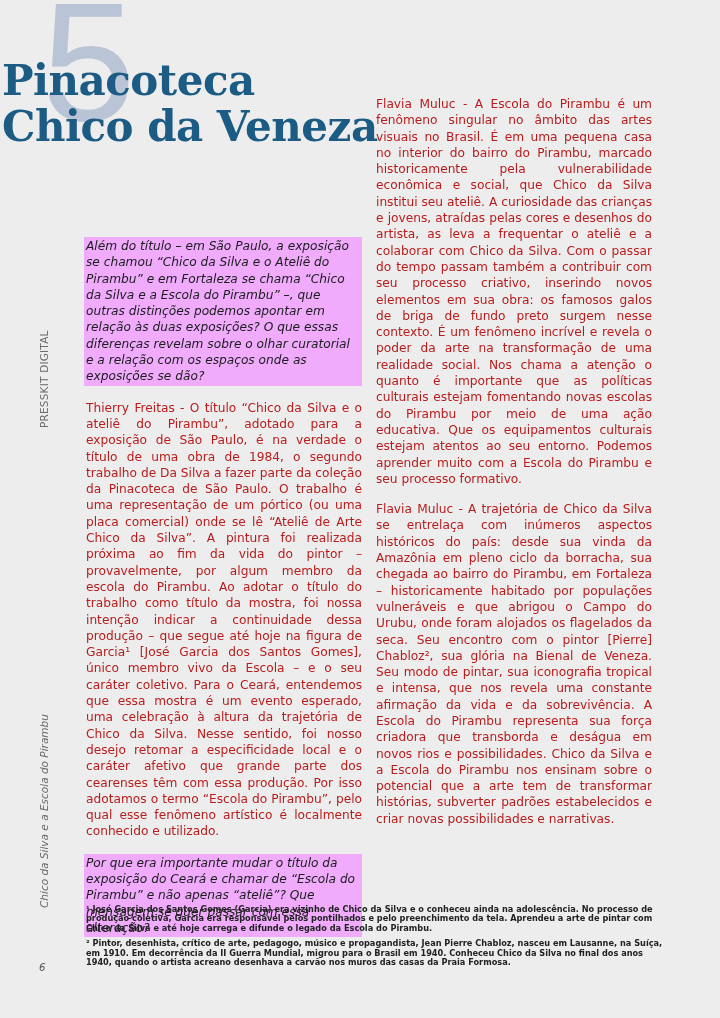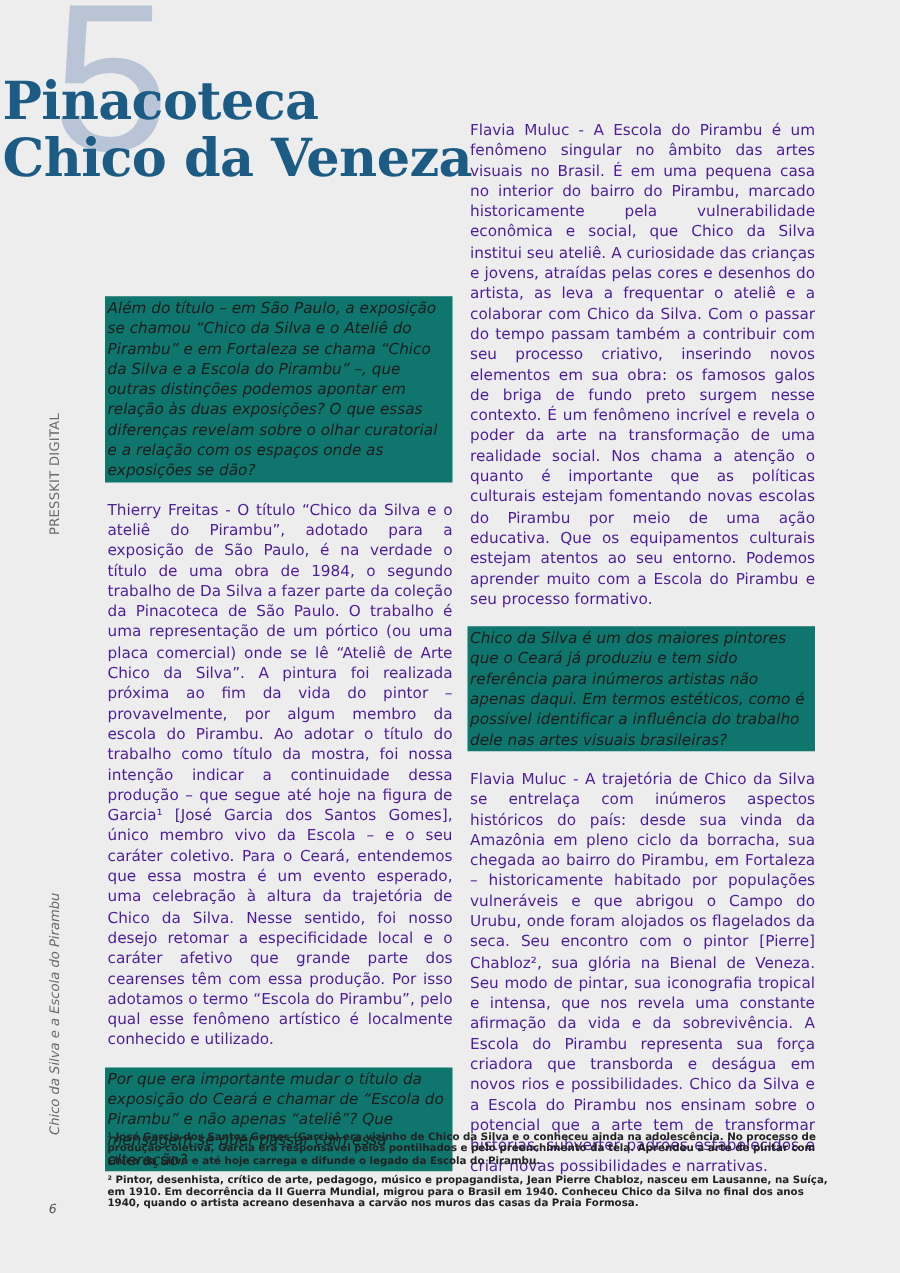--- a/index.html
+++ b/index.html
@@ -68,30 +68,30 @@
     }
     .col {
       position: absolute;
       width: 276px;
       font-size: 12.2px;
       line-height: 16.3px;
     }
     .col-left { left: 86px; top: 237px; }
     .col-right { left: 376px; top: 96px; }
     .question {
-      background: #0f766e;
+      background: #f0abfc;
       font-style: italic;
       padding: 1px 2px;
       margin: 0 0 14px -2px;
       color: #1c1c1c;
     }
     .answer {
       margin: 0 0 14px 0;
       text-align: justify;
-      color: #4c1d95;
+      color: #b91c1c;
     }
     .footnotes {
       position: absolute;
       left: 86px;
       top: 905px;
       width: 580px;
       font-size: 8.2px;
       line-height: 9.4px;
       color: #222;
       font-weight: bold;
@@ -115,20 +115,19 @@
 <div class="page-num">6</div>
 
 <div class="col col-left">
   <p class="question">Além do título – em São Paulo, a exposição se chamou “Chico da Silva e o Ateliê do Pirambu” e em Fortaleza se chama “Chico da Silva e a Escola do Pirambu” –, que outras distinções podemos apontar em relação às duas exposições? O que essas diferenças revelam sobre o olhar curatorial e a relação com os espaços onde as exposições se dão?</p>
   <p class="answer">Thierry Freitas - O título “Chico da Silva e o ateliê do Pirambu”, adotado para a exposição de São Paulo, é na verdade o título de uma obra de 1984, o segundo trabalho de Da Silva a fazer parte da coleção da Pinacoteca de São Paulo. O trabalho é uma representação de um pórtico (ou uma placa comercial) onde se lê “Ateliê de Arte Chico da Silva”. A pintura foi realizada próxima ao fim da vida do pintor – provavelmente, por algum membro da escola do Pirambu. Ao adotar o título do trabalho como título da mostra, foi nossa intenção indicar a continuidade dessa produção – que segue até hoje na figura de Garcia¹ [José Garcia dos Santos Gomes], único membro vivo da Escola – e o seu caráter coletivo. Para o Ceará, entendemos que essa mostra é um evento esperado, uma celebração à altura da trajetória de Chico da Silva. Nesse sentido, foi nosso desejo retomar a especificidade local e o caráter afetivo que grande parte dos cearenses têm com essa produção. Por isso adotamos o termo “Escola do Pirambu”, pelo qual esse fenômeno artístico é localmente conhecido e utilizado.</p>
   <p class="question">Por que era importante mudar o título da exposição do Ceará e chamar de “Escola do Pirambu” e não apenas “ateliê”? Que mensagem se quer passar com essa alteração?</p>
 </div>
 
 <div class="col col-right">
   <p class="answer">Flavia Muluc - A Escola do Pirambu é um fenômeno singular no âmbito das artes visuais no Brasil. É em uma pequena casa no interior do bairro do Pirambu, marcado historicamente pela vulnerabilidade econômica e social, que Chico da Silva institui seu ateliê. A curiosidade das crianças e jovens, atraídas pelas cores e desenhos do artista, as leva a frequentar o ateliê e a colaborar com Chico da Silva. Com o passar do tempo passam também a contribuir com seu processo criativo, inserindo novos elementos em sua obra: os famosos galos de briga de fundo preto surgem nesse contexto. É um fenômeno incrível e revela o poder da arte na transformação de uma realidade social. Nos chama a atenção o quanto é importante que as políticas culturais estejam fomentando novas escolas do Pirambu por meio de uma ação educativa. Que os equipamentos culturais estejam atentos ao seu entorno. Podemos aprender muito com a Escola do Pirambu e seu processo formativo.</p>
-  <p class="question">Chico da Silva é um dos maiores pintores que o Ceará já produziu e tem sido referência para inúmeros artistas não apenas daqui. Em termos estéticos, como é possível identificar a influência do trabalho dele nas artes visuais brasileiras?</p>
   <p class="answer">Flavia Muluc - A trajetória de Chico da Silva se entrelaça com inúmeros aspectos históricos do país: desde sua vinda da Amazônia em pleno ciclo da borracha, sua chegada ao bairro do Pirambu, em Fortaleza – historicamente habitado por populações vulneráveis e que abrigou o Campo do Urubu, onde foram alojados os flagelados da seca. Seu encontro com o pintor [Pierre] Chabloz², sua glória na Bienal de Veneza. Seu modo de pintar, sua iconografia tropical e intensa, que nos revela uma constante afirmação da vida e da sobrevivência. A Escola do Pirambu representa sua força criadora que transborda e deságua em novos rios e possibilidades. Chico da Silva e a Escola do Pirambu nos ensinam sobre o potencial que a arte tem de transformar histórias, subverter padrões estabelecidos e criar novas possibilidades e narrativas.</p>
 </div>
 
 <div class="footnotes">
   <p>¹ José Garcia dos Santos Gomes (Garcia) era vizinho de Chico da Silva e o conheceu ainda na adolescência. No processo de produção coletiva, Garcia era responsável pelos pontilhados e pelo preenchimento da tela. Aprendeu a arte de pintar com Chico da Silva e até hoje carrega e difunde o legado da Escola do Pirambu.</p>
   <p>² Pintor, desenhista, crítico de arte, pedagogo, músico e propagandista, Jean Pierre Chabloz, nasceu em Lausanne, na Suíça, em 1910. Em decorrência da II Guerra Mundial, migrou para o Brasil em 1940. Conheceu Chico da Silva no final dos anos 1940, quando o artista acreano desenhava a carvão nos muros das casas da Praia Formosa.</p>
 </div>
 
 </body></html>

